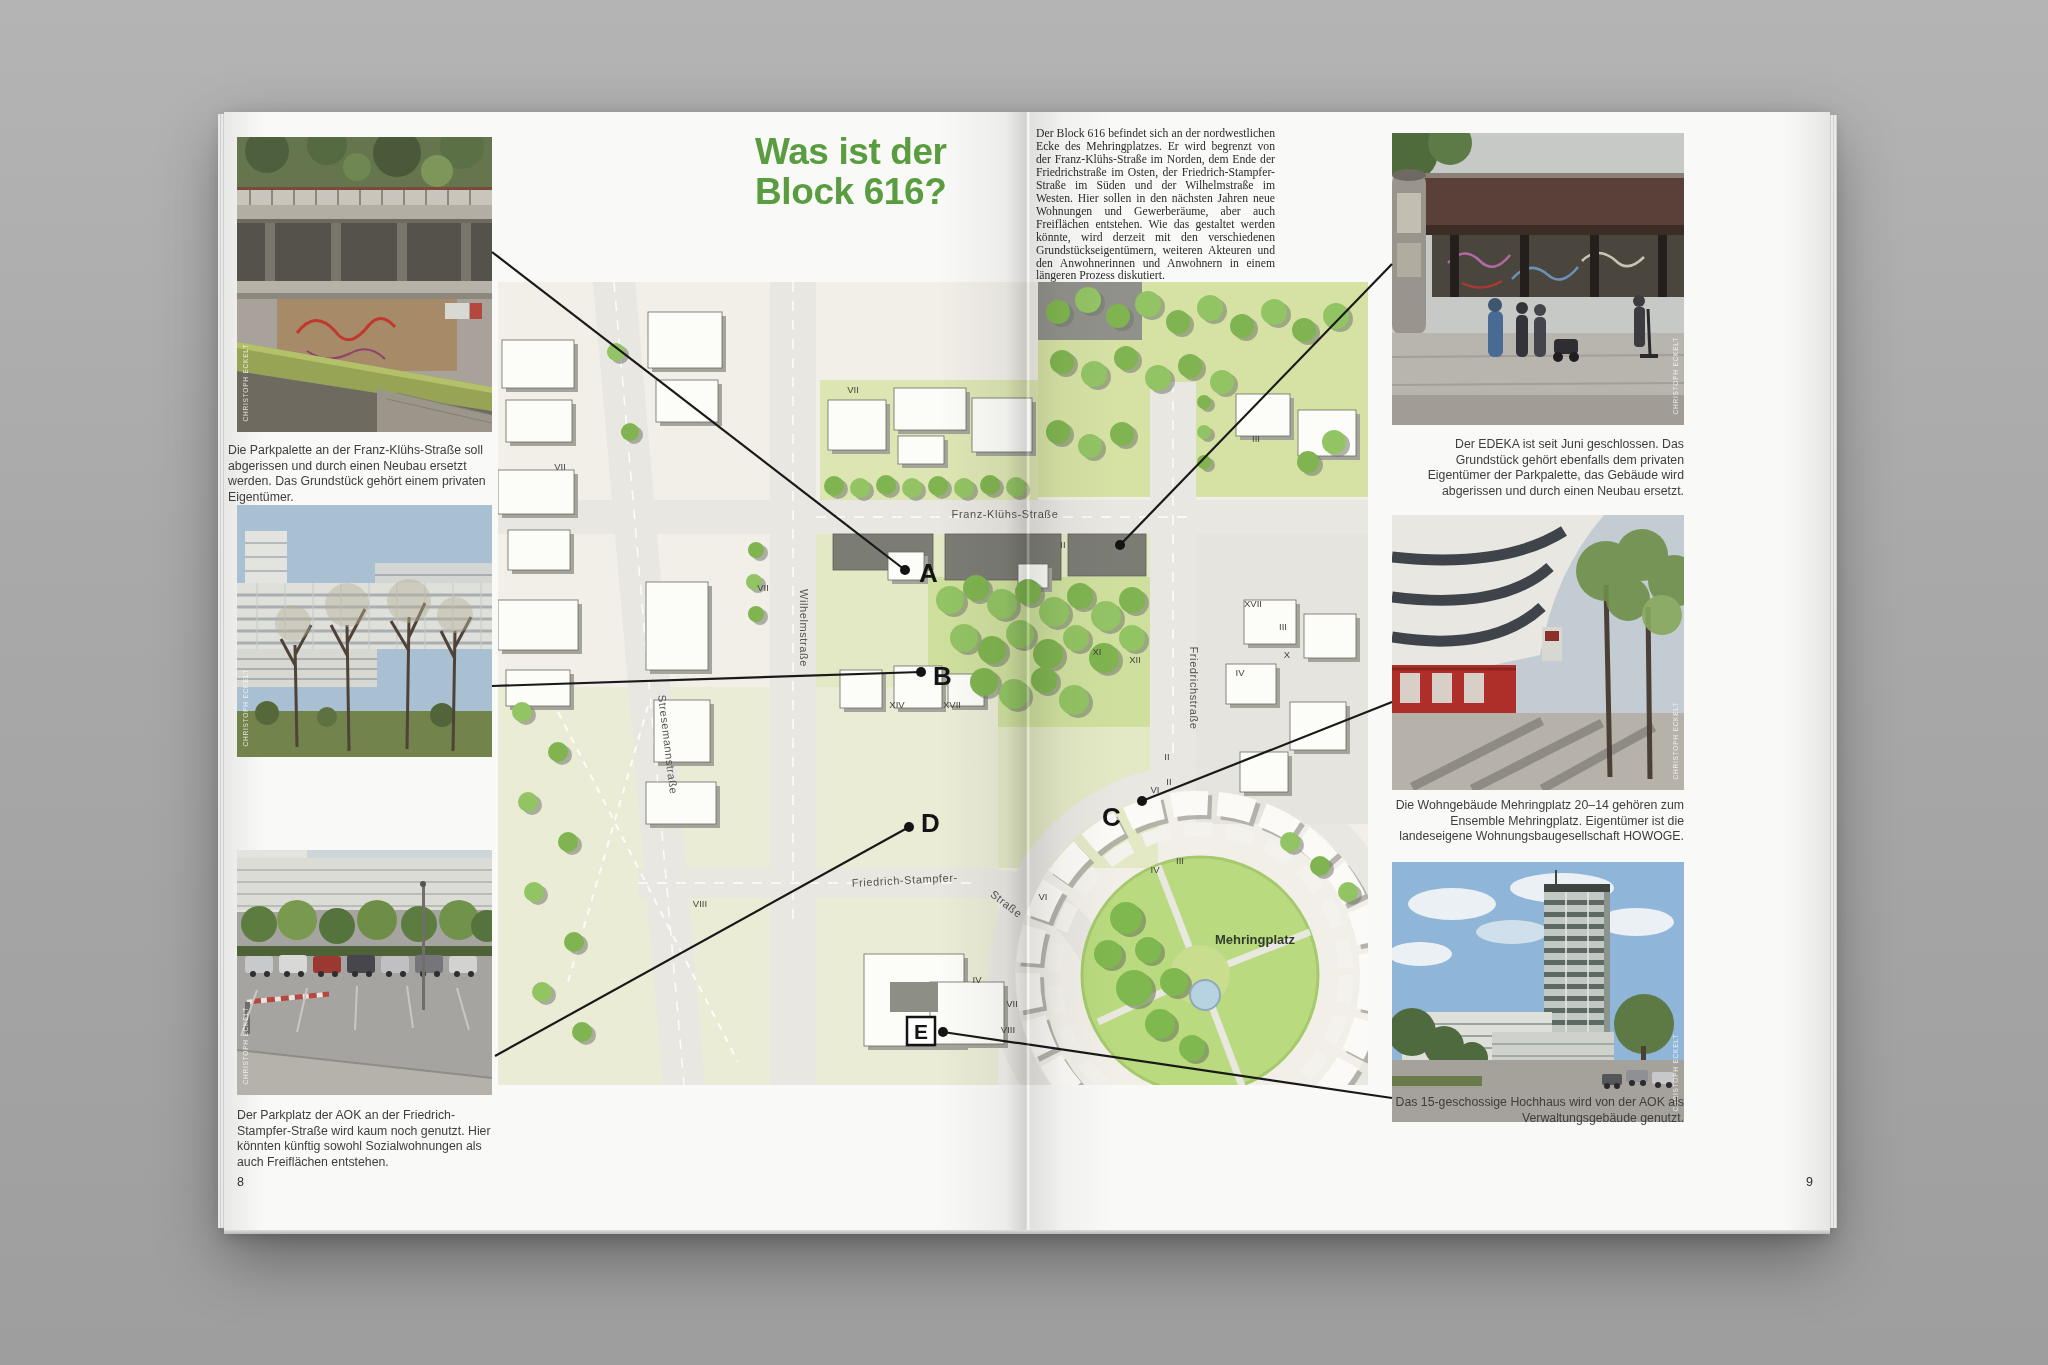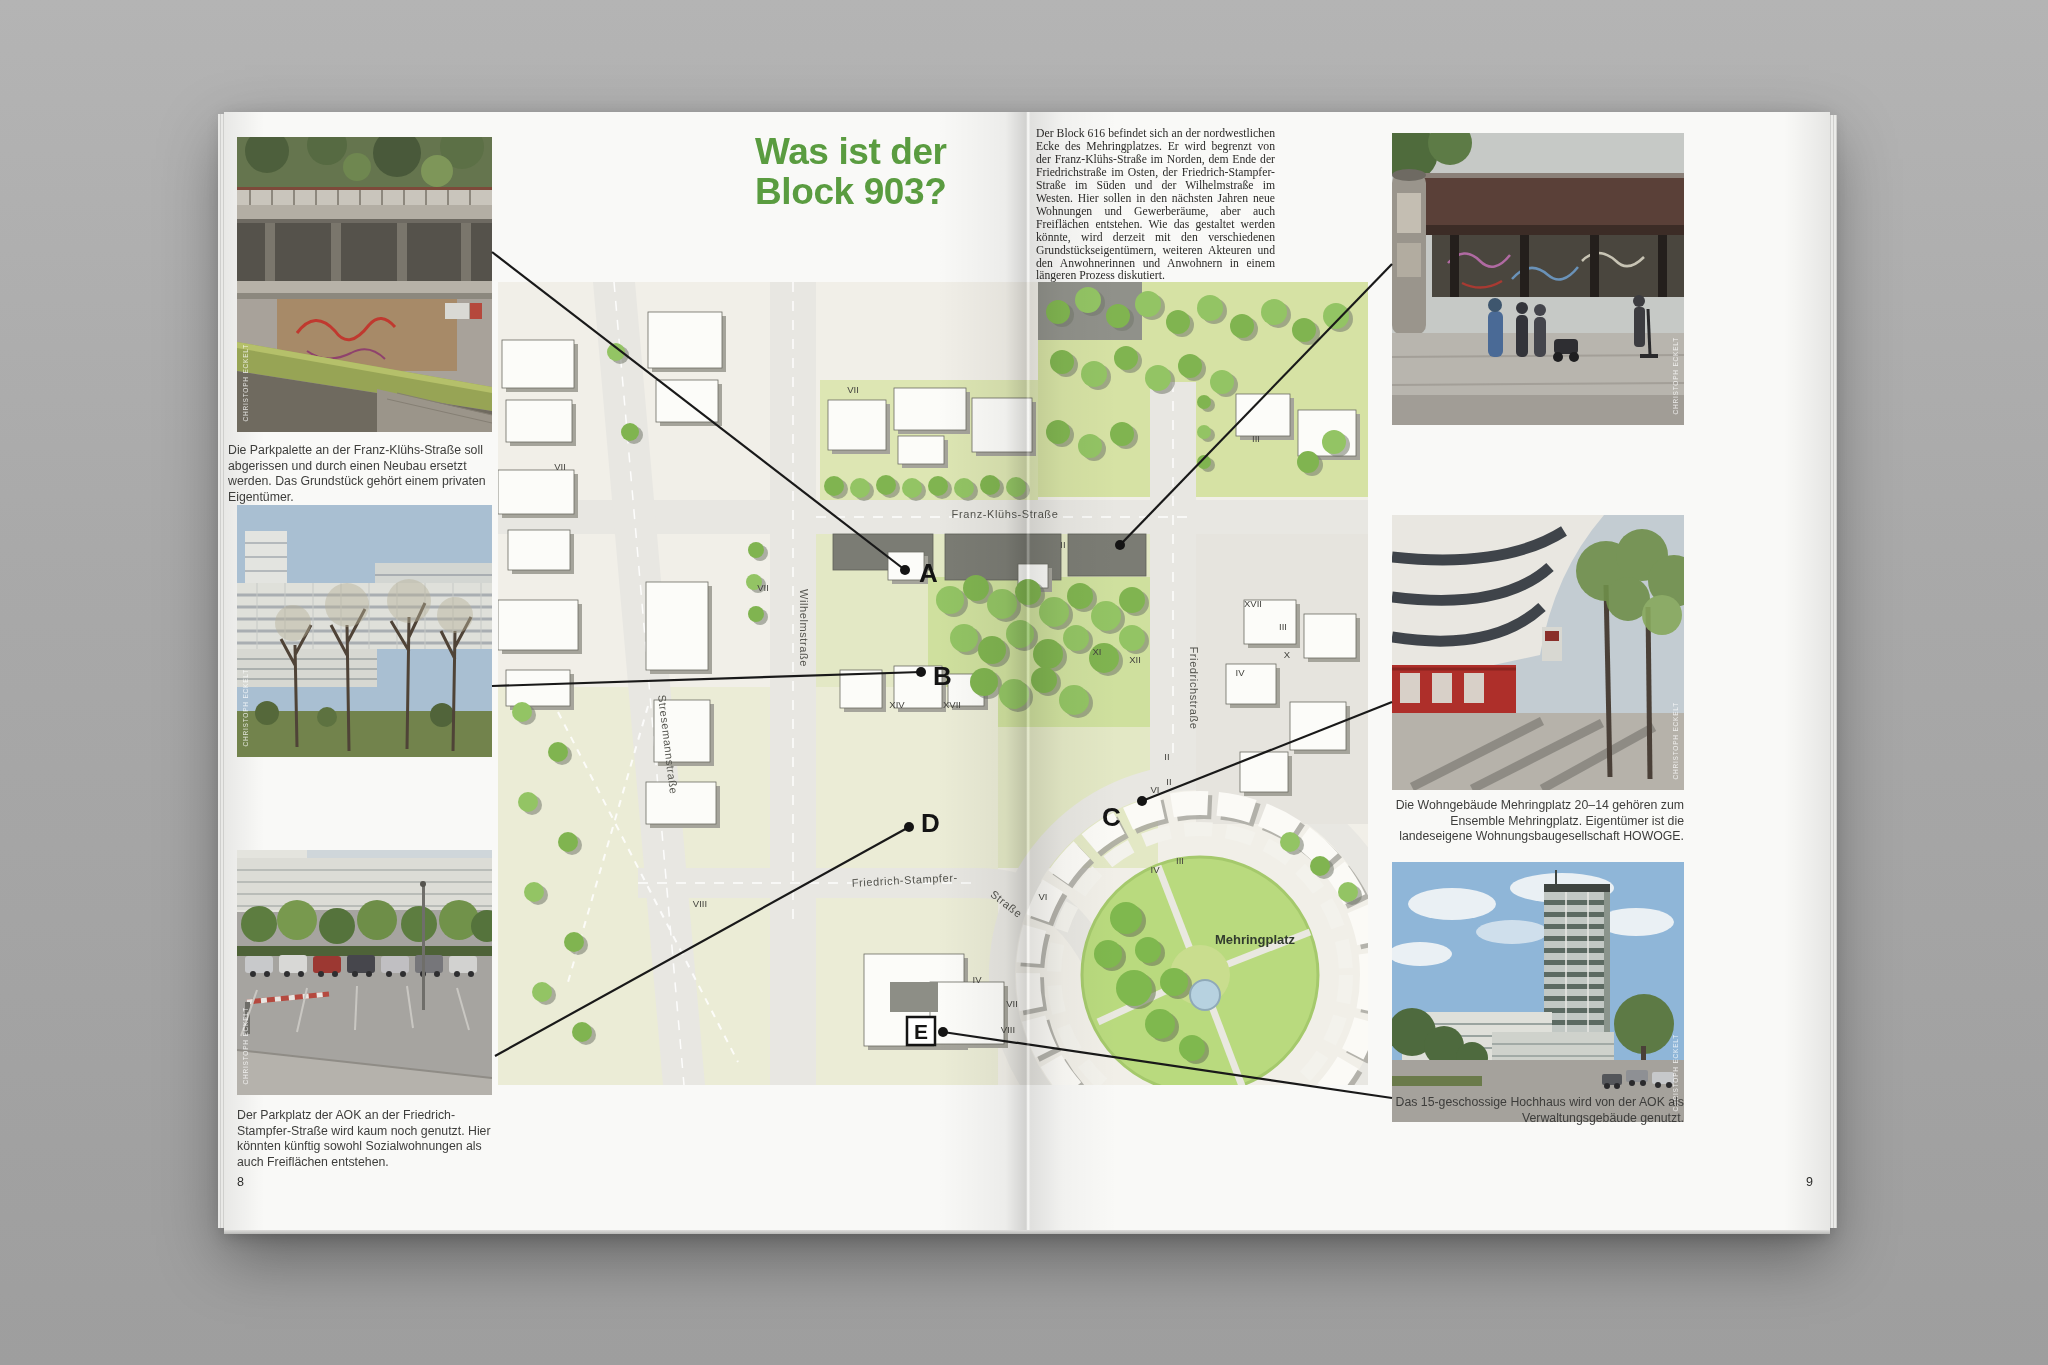--- a/index.html
+++ b/index.html
@@ -274,20 +274,21 @@
             <circle cx="166" cy="224" r="5" fill="#1e1e20"></circle>
             <circle cx="182" cy="224" r="5" fill="#1e1e20"></circle>
           <rect x="242" y="174" width="11" height="40" rx="4" fill="#3c3c40"></rect>
             <circle cx="247" cy="168" r="6" fill="#3c3c40"></circle>
           <line x1="256" y1="176" x2="258" y2="222" stroke="#2a2a2c" stroke-width="3"></line>
             <line x1="248" y1="223" x2="266" y2="223" stroke="#2a2a2c" stroke-width="4"></line>
         </g>
       </svg>
       <div class="credit cr">CHRISTOPH ECKELT</div>
     </figure>
+    <div class="caption right" style="left:1166px;top:325px;width:294px">Der EDEKA ist seit Juni geschlossen. Das Grundstück gehört ebenfalls dem privaten Eigentümer der Parkpalette, das Gebäude wird abgerissen und durch einen Neubau ersetzt.</div>
 
     <figure class="photo" style="left:1168px;top:403px;width:292px;height:275px;margin:0">
       <svg width="292" height="275" viewBox="0 0 292 275">
         <rect width="292" height="275" fill="#c3ccd2"></rect>
         <path d="M0,0 L212,0 Q162,58 148,140 L0,172 Z" fill="#e9e7e1"></path>
         <g stroke="#3f444a" stroke-width="11" fill="none">
           <path d="M0,42 Q112,54 172,16"></path>
           <path d="M0,82 Q110,96 158,52"></path>
           <path d="M0,122 Q100,138 150,92"></path>
         </g>
@@ -389,21 +390,21 @@
               <circle cx="277" cy="223" r="3"></circle>
             </g>
           </g>
       </svg>
       <div class="credit cr">CHRISTOPH ECKELT</div>
     </figure>
     <div class="caption right" style="left:1166px;top:983px;width:294px">Das 15-geschossige Hochhaus wird von der AOK als Verwaltungsgebäude genutzt.</div>
 
     <h1 class="title" style="margin: 0px; color: rgb(90, 156, 64);">
       <span>Was ist der</span><br>
-      <span>Block 903?</span>
+      <span>Block 616?</span>
     </h1>
     <p class="intro" style="margin:0">Der Block 616 befindet sich an der nordwestlichen Ecke des Mehringplatzes. Er wird begrenzt von der Franz-Klühs-Straße im Norden, dem Ende der Friedrichstraße im Osten, der Friedrich-Stampfer-Straße im Süden und der Wilhelmstraße im Westen. Hier sollen in den nächsten Jahren neue Wohnungen und Gewerberäume, aber auch Freiflächen entstehen. Wie das gestaltet werden könnte, wird derzeit mit den verschiedenen Grundstückseigentümern, weiteren Akteuren und den Anwohnerinnen und Anwohnern in einem längeren Prozess diskutiert.</p>
     <div class="pagenum" style="left:13px;top:1063px">8</div>
     <div class="pagenum" style="left:1582px;top:1063px">9</div>
 
     <div id="mapwrap">
       <svg id="map" width="870" height="803" viewBox="0 0 870 803">
         <rect width="870" height="803" fill="#f1efe8"></rect>
         <g id="g-greens">
           <rect x="540" y="0" width="330" height="215" fill="#d6e2a4"></rect>

